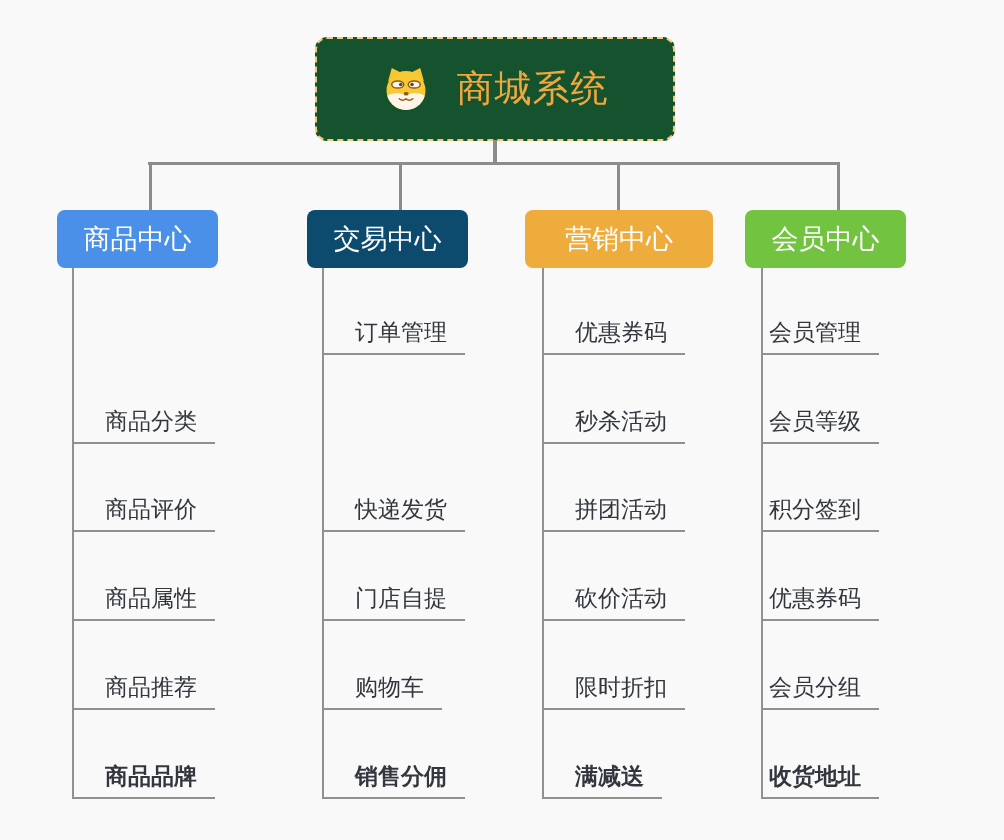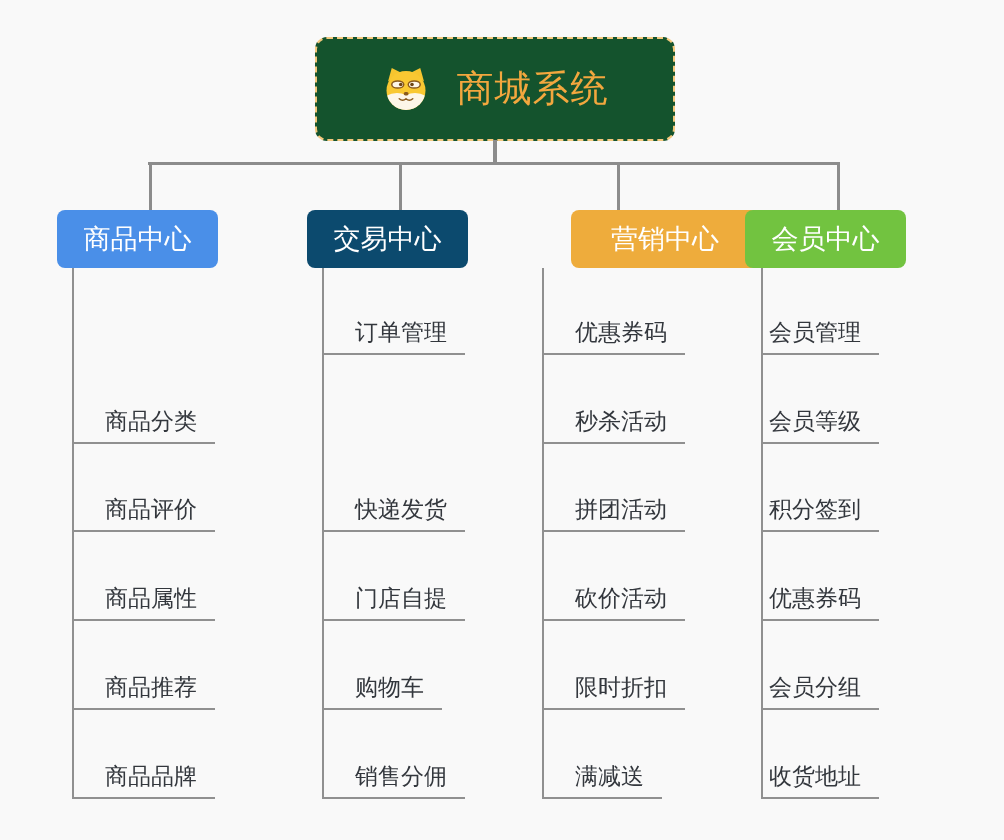--- a/index.html
+++ b/index.html
@@ -45,21 +45,21 @@
   
   .item{
     position:absolute;height:40px;box-sizing:border-box;
     width:max-content;
     padding:0 18px 5px 33px;
     border-bottom:2px solid #909090;
     display:flex;align-items:flex-end;
     font-size:23px;color:#33373d;white-space:nowrap;
   }
   .c1{left:72px;} .c2{left:322px;} .c3{left:542px;} .c4{left:761px;padding-left:8px;}
-  .r0{top:315px;} .r1{top:404px;} .r2{top:492px;} .r3{top:581px;} .r4{top:670px;} .r5{top:759px;}
+  .r0{top:315px;} .r1{top:404px;} .r2{top:492px;} .r3{top:581px;} .r4{top:670px;} .r5{top:759px;font-weight:bold;}
 </style>
 </head>
 <body>
 
 <div id="canvas">
 
   <div class="root">
     <svg class="doge" viewBox="0 0 64 60" aria-hidden="true">
       <defs>
         <clipPath id="headclip">
@@ -88,21 +88,21 @@
 
   <div class="line trunk"></div>
   <div class="line bus"></div>
   <div class="line drop drop1"></div>
   <div class="line drop drop2"></div>
   <div class="line drop drop3"></div>
   <div class="line drop drop4"></div>
 
   <div class="hdr c1h" style="background: rgb(74, 143, 232);">商品中心</div>
   <div class="hdr c2h" style="background: #0c4a6e;">交易中心</div>
-  <div class="hdr c3h" style="background: rgb(238, 172, 60); margin-left: 46px;">营销中心</div>
+  <div class="hdr c3h" style="background: rgb(238, 172, 60);">营销中心</div>
   <div class="hdr c4h" style="background: rgb(114, 195, 64);">会员中心</div>
 
   <div class="spine s1"></div>
   <div class="spine s2"></div>
   <div class="spine s3"></div>
   <div class="spine s4"></div>
 
   <div class="item c1 r1">商品分类</div>
   <div class="item c1 r2">商品评价</div>
   <div class="item c1 r3">商品属性</div>

